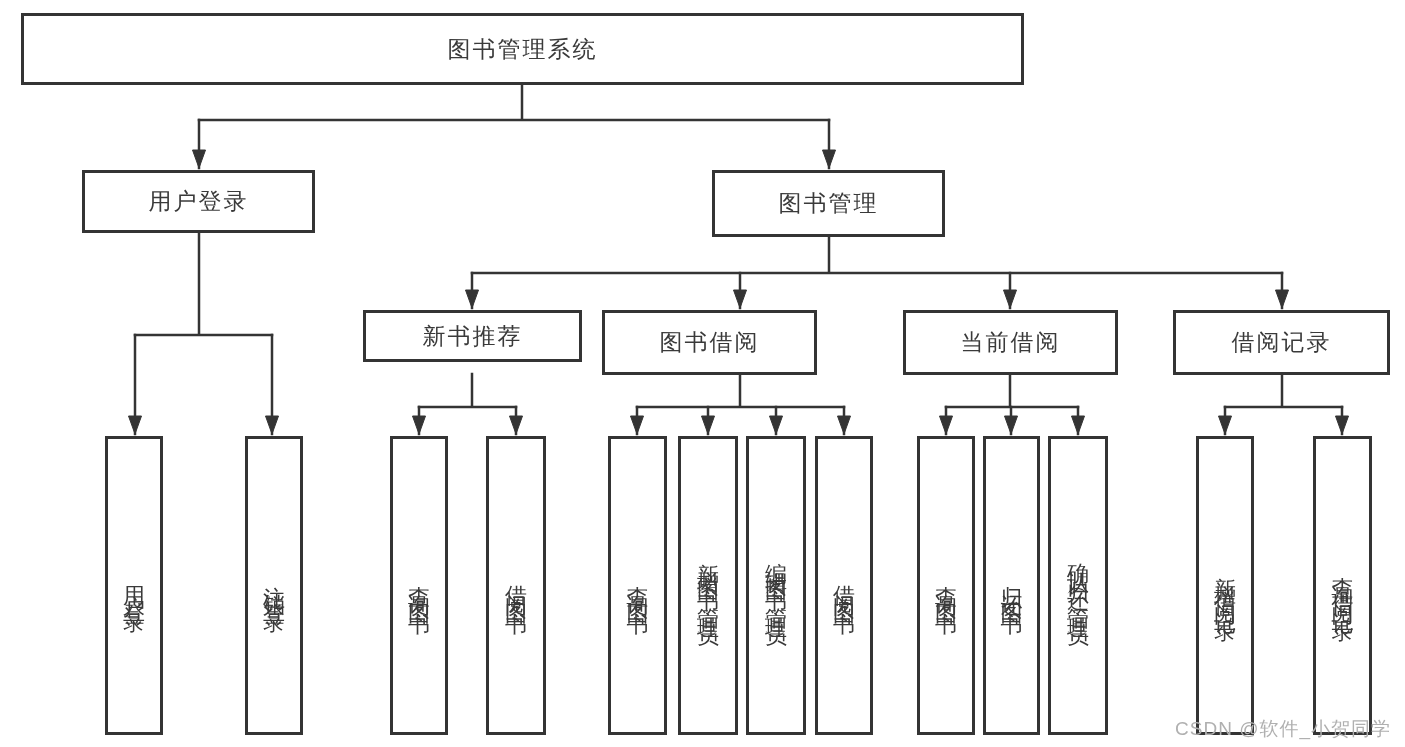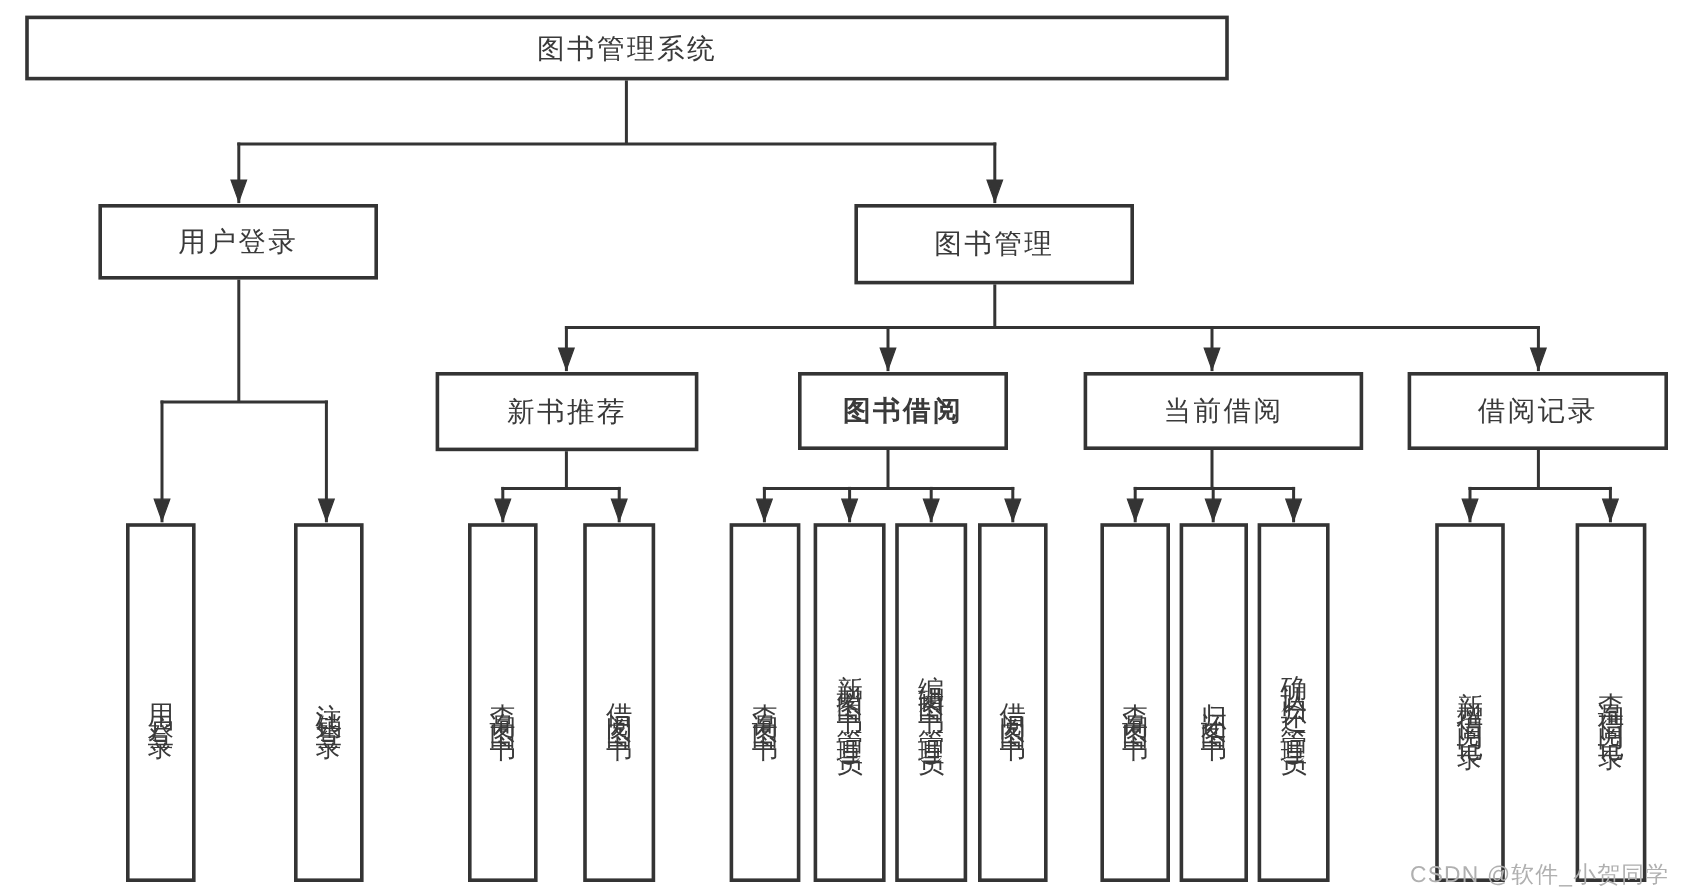--- a/index.html
+++ b/index.html
@@ -32,26 +32,26 @@
     justify-content: center;
     color: #3a3a3a;
     z-index: 1;
   }
   .hlabel {
     font-size: 23px;
     letter-spacing: 2px;
     white-space: nowrap;
     line-height: 1;
   }
-  .root-box   { left: 21px;  top: 13px;  width: 1003px; height: 54px; align-items: center; }
+  .root-box   { left: 21px;  top: 13px;  width: 1003px; height: 72px; align-items: center; }
   .l2-login   { left: 82px;  top: 170px; width: 233px;  height: 63px; }
   .l2-mgmt    { left: 712px; top: 170px; width: 233px;  height: 67px; }
-  .l3-recommend { left: 363px;  top: 310px; width: 219px; height: 66px; }
-  .l3-borrow    { left: 665px;  top: 310px; width: 175px; height: 65px; font-weight: bold; }
-  .l3-current   { left: 903px;  top: 310px; width: 233px; height: 65px; }
+  .l3-recommend { left: 363px;  top: 310px; width: 219px; height: 52px; }
+  .l3-borrow    { left: 602px;  top: 310px; width: 215px; height: 65px; }
+  .l3-current   { left: 903px;  top: 310px; width: 215px; height: 65px; }
   .l3-records   { left: 1173px; top: 310px; width: 217px; height: 65px; }
   .leaf {
     top: 436px;
     height: 299px;
   }
   .vlabel {
     writing-mode: vertical-rl;
     text-orientation: mixed;
     font-size: 22px;
     letter-spacing: 9px;

